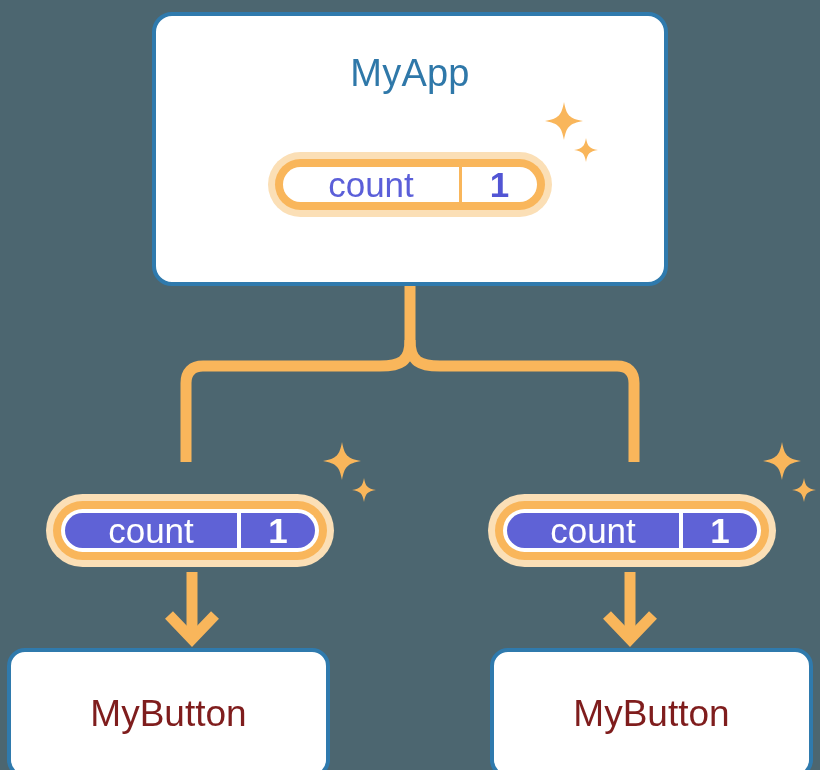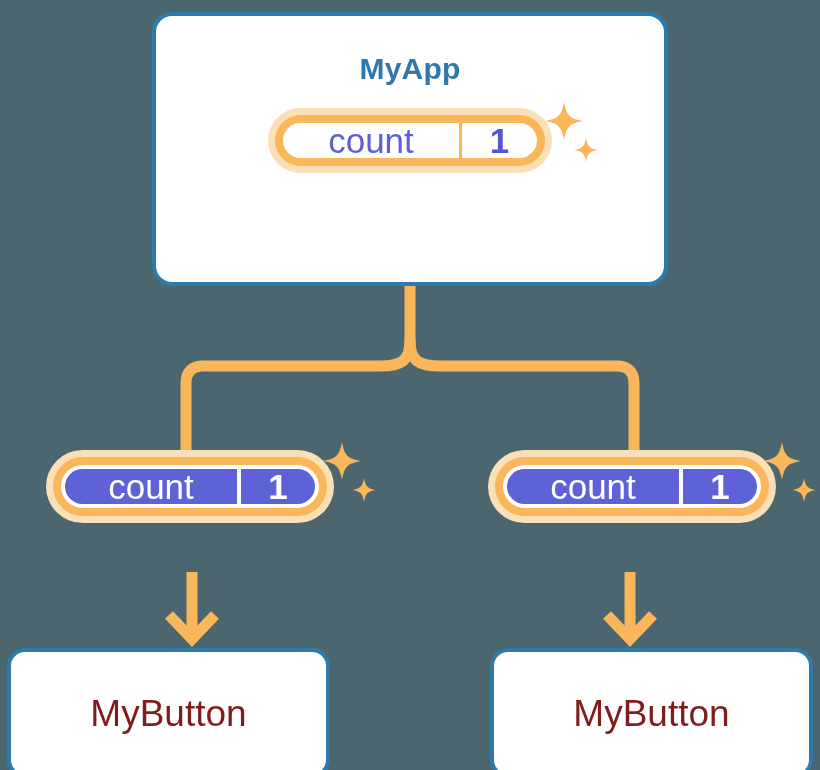--- a/index.html
+++ b/index.html
@@ -52,22 +52,22 @@
     border-radius: 20px;
   }
 
   .card-title {
     position: absolute;
     left: 0;
     right: 0;
     top: 38px;
     text-align: center;
     color: #2f78a9;
-    font-size: 30px;
-    font-weight: 700;
+    font-size: 38px;
+    font-weight: 400;
     letter-spacing: 0.2px;
     line-height: 1;
   }
 
   .card-btn {
     width: 323px;
     height: 130px;
     border-radius: 18px;
   }
   .card-btn-left  { left: 7px;   top: 648px; }
@@ -83,20 +83,21 @@
     color: #7f1d1d;
     font-size: 37px;
     font-weight: 400;
     line-height: 1;
   }
 
   
   .pill-wrap {
     position: absolute;
     z-index: 4;
+    margin-top: 44px;
   }
 
   
   .pill {
     position: relative;
     box-sizing: border-box;
     background: #fbdfb6;
     border-radius: 999px;
     padding: 7px;
   }

